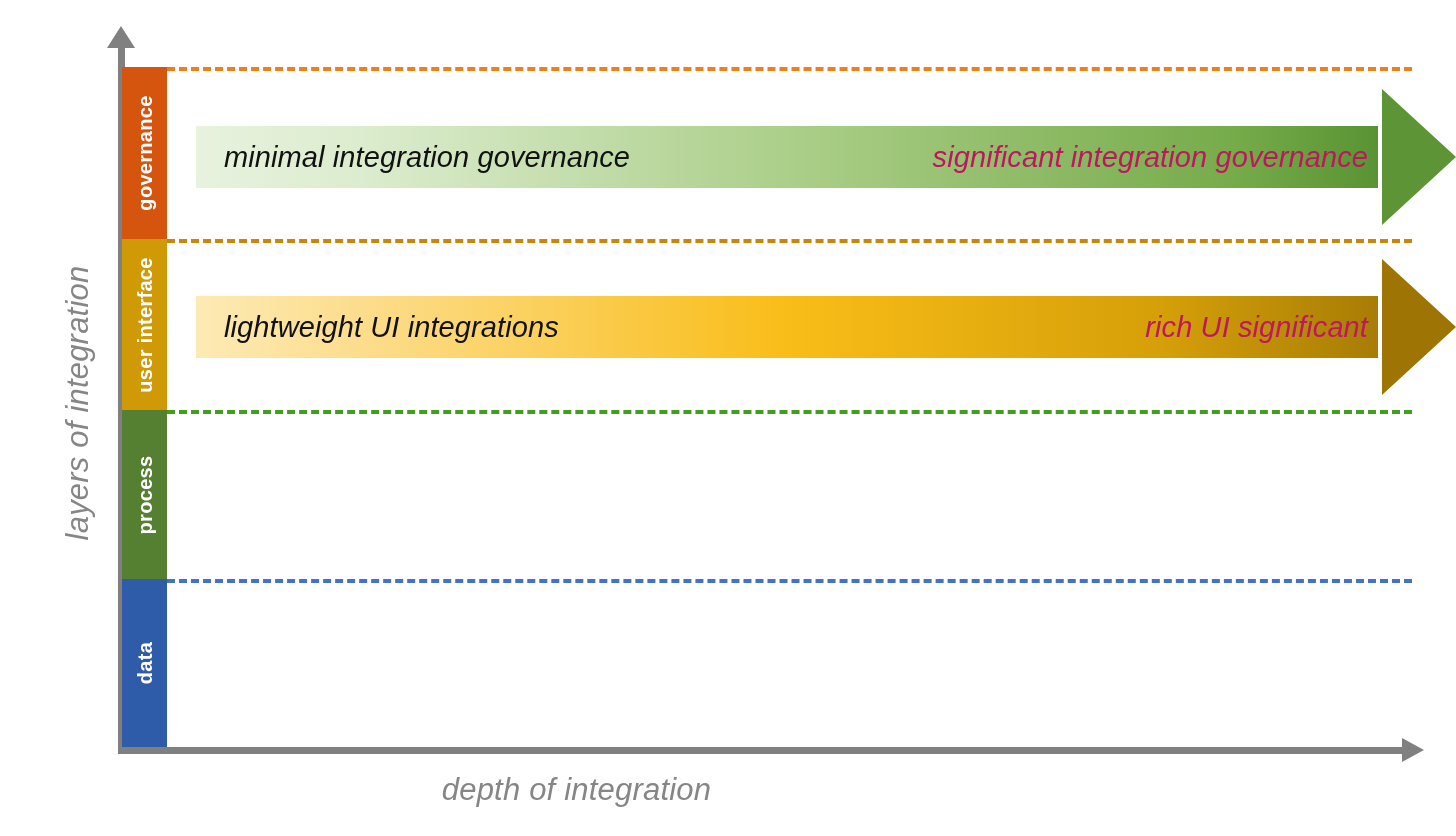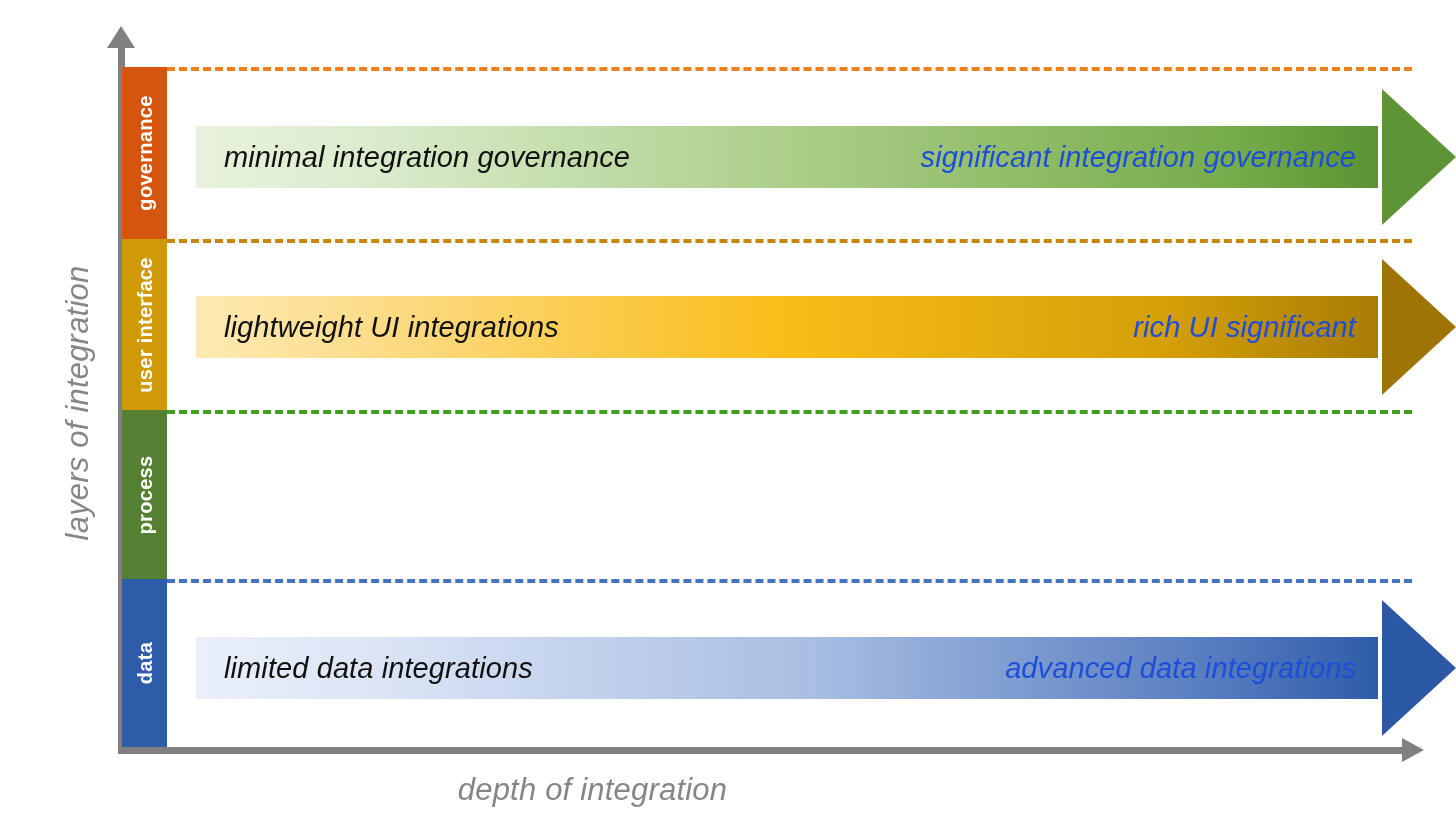--- a/index.html
+++ b/index.html
@@ -70,21 +70,20 @@
     top: 385px;
     width: 420px;
     text-align: center;
     transform: rotate(-90deg);
   }
   #x-axis-title {
     left: 0;
     top: 772px;
     width: 1153px;
     text-align: center;
-    margin-left: 16px;
   }
 
   
   .layer-tab {
     position: absolute;
     left: 122px;
     width: 45px;
     box-sizing: border-box;
   }
   .layer-tab-label {
@@ -140,22 +139,22 @@
     font-style: italic;
     font-size: 29px;
     white-space: nowrap;
     letter-spacing: 0.1px;
   }
   .band-text.start {
     left: 28px;
     color: #111111;
   }
   .band-text.end {
-    right: 22px;
-    color: #1d4ed8;
+    right: 10px;
+    color: #be185d;
   }
 
   
   #band-governance .band-shaft {
     background: linear-gradient(to right, #e8f2de 0%, #dcecce 14%, #a9cd86 52%, #76ab4a 88%, #599333 100%);
   }
   #band-governance .band-head { border-left: 74px solid #5d9435; }
 
   #band-ui .band-shaft {
     background: linear-gradient(to right, #fdeab4 0%, #fcdd8c 14%, #f9bd18 50%, #d59f08 82%, #a87d05 100%);
@@ -212,20 +211,14 @@
   </div>
 
   <div class="band" id="band-ui" style="top:259px; height:136px;text-align:center;">
     <div class="band-shaft"></div>
     <div class="band-head"></div>
     <span class="band-text start">lightweight UI integrations</span>
     <span class="band-text end">rich UI significant</span>
   </div>
 
 
-  <div class="band" id="band-data" style="top:600px; height:136px;">
-    <div class="band-shaft"></div>
-    <div class="band-head"></div>
-    <span class="band-text start">limited data integrations</span>
-    <span class="band-text end">advanced data integrations</span>
-  </div>
 
 </div>
 
 </body></html>

